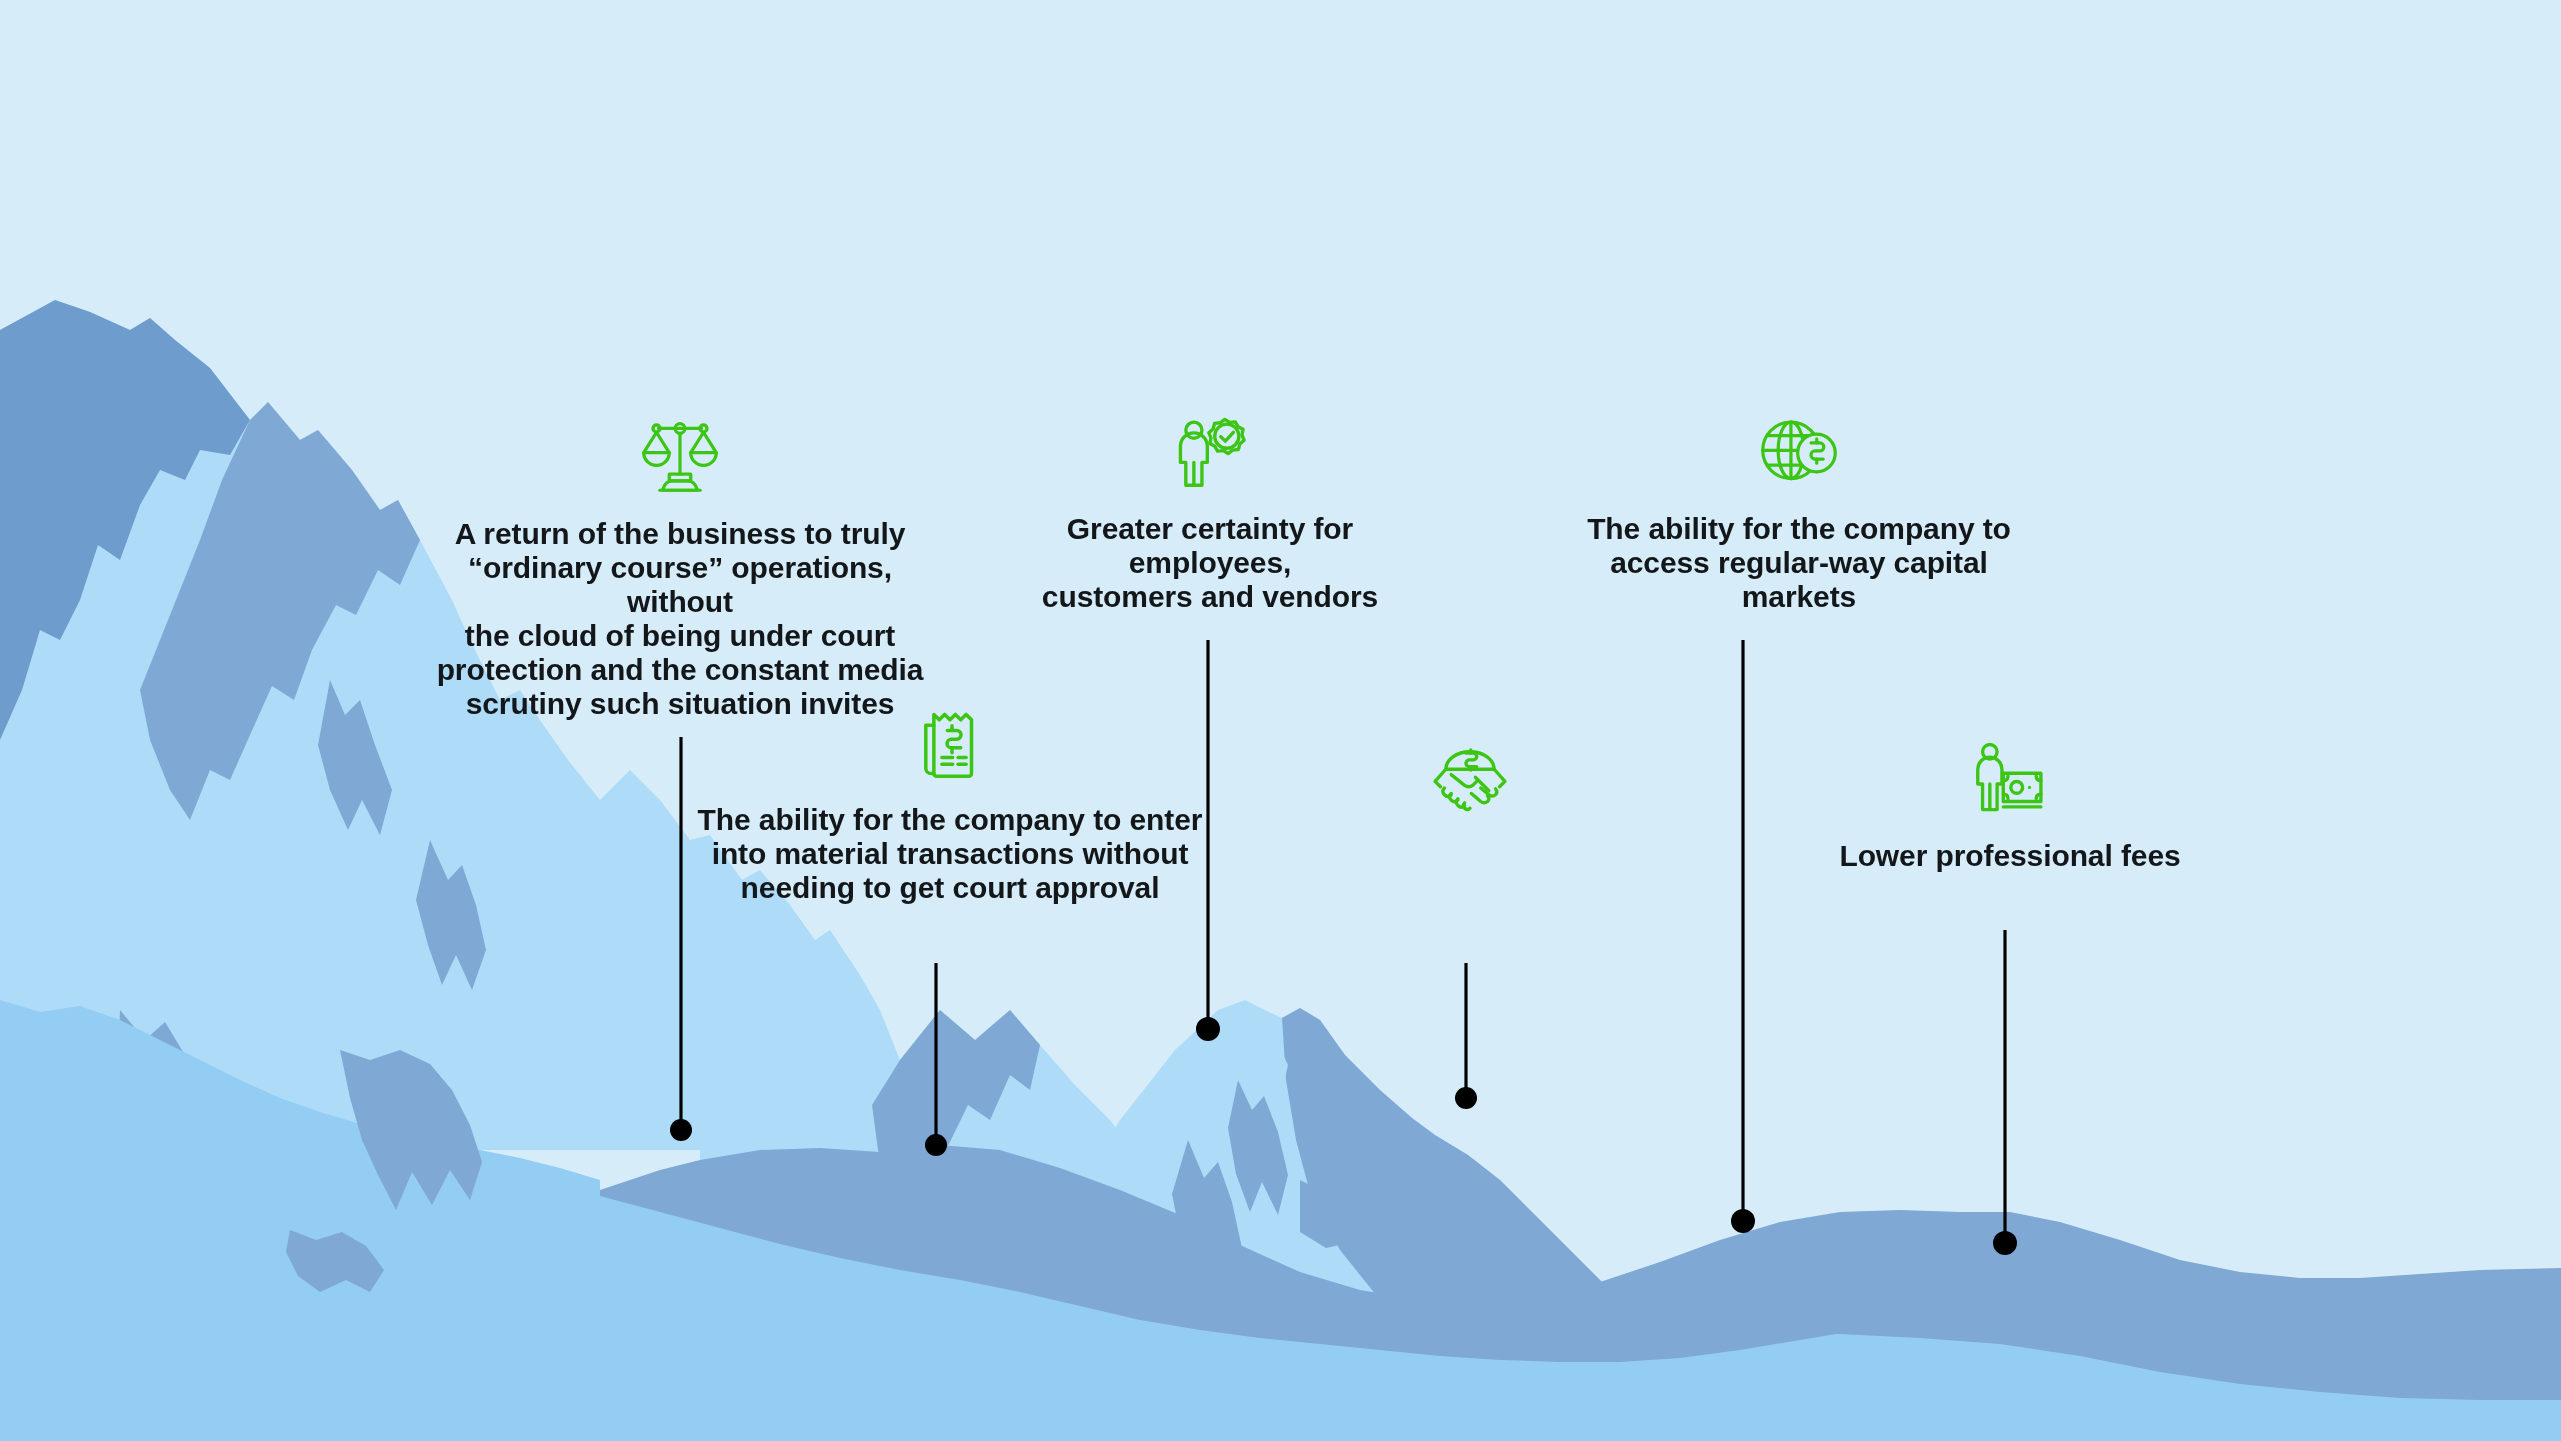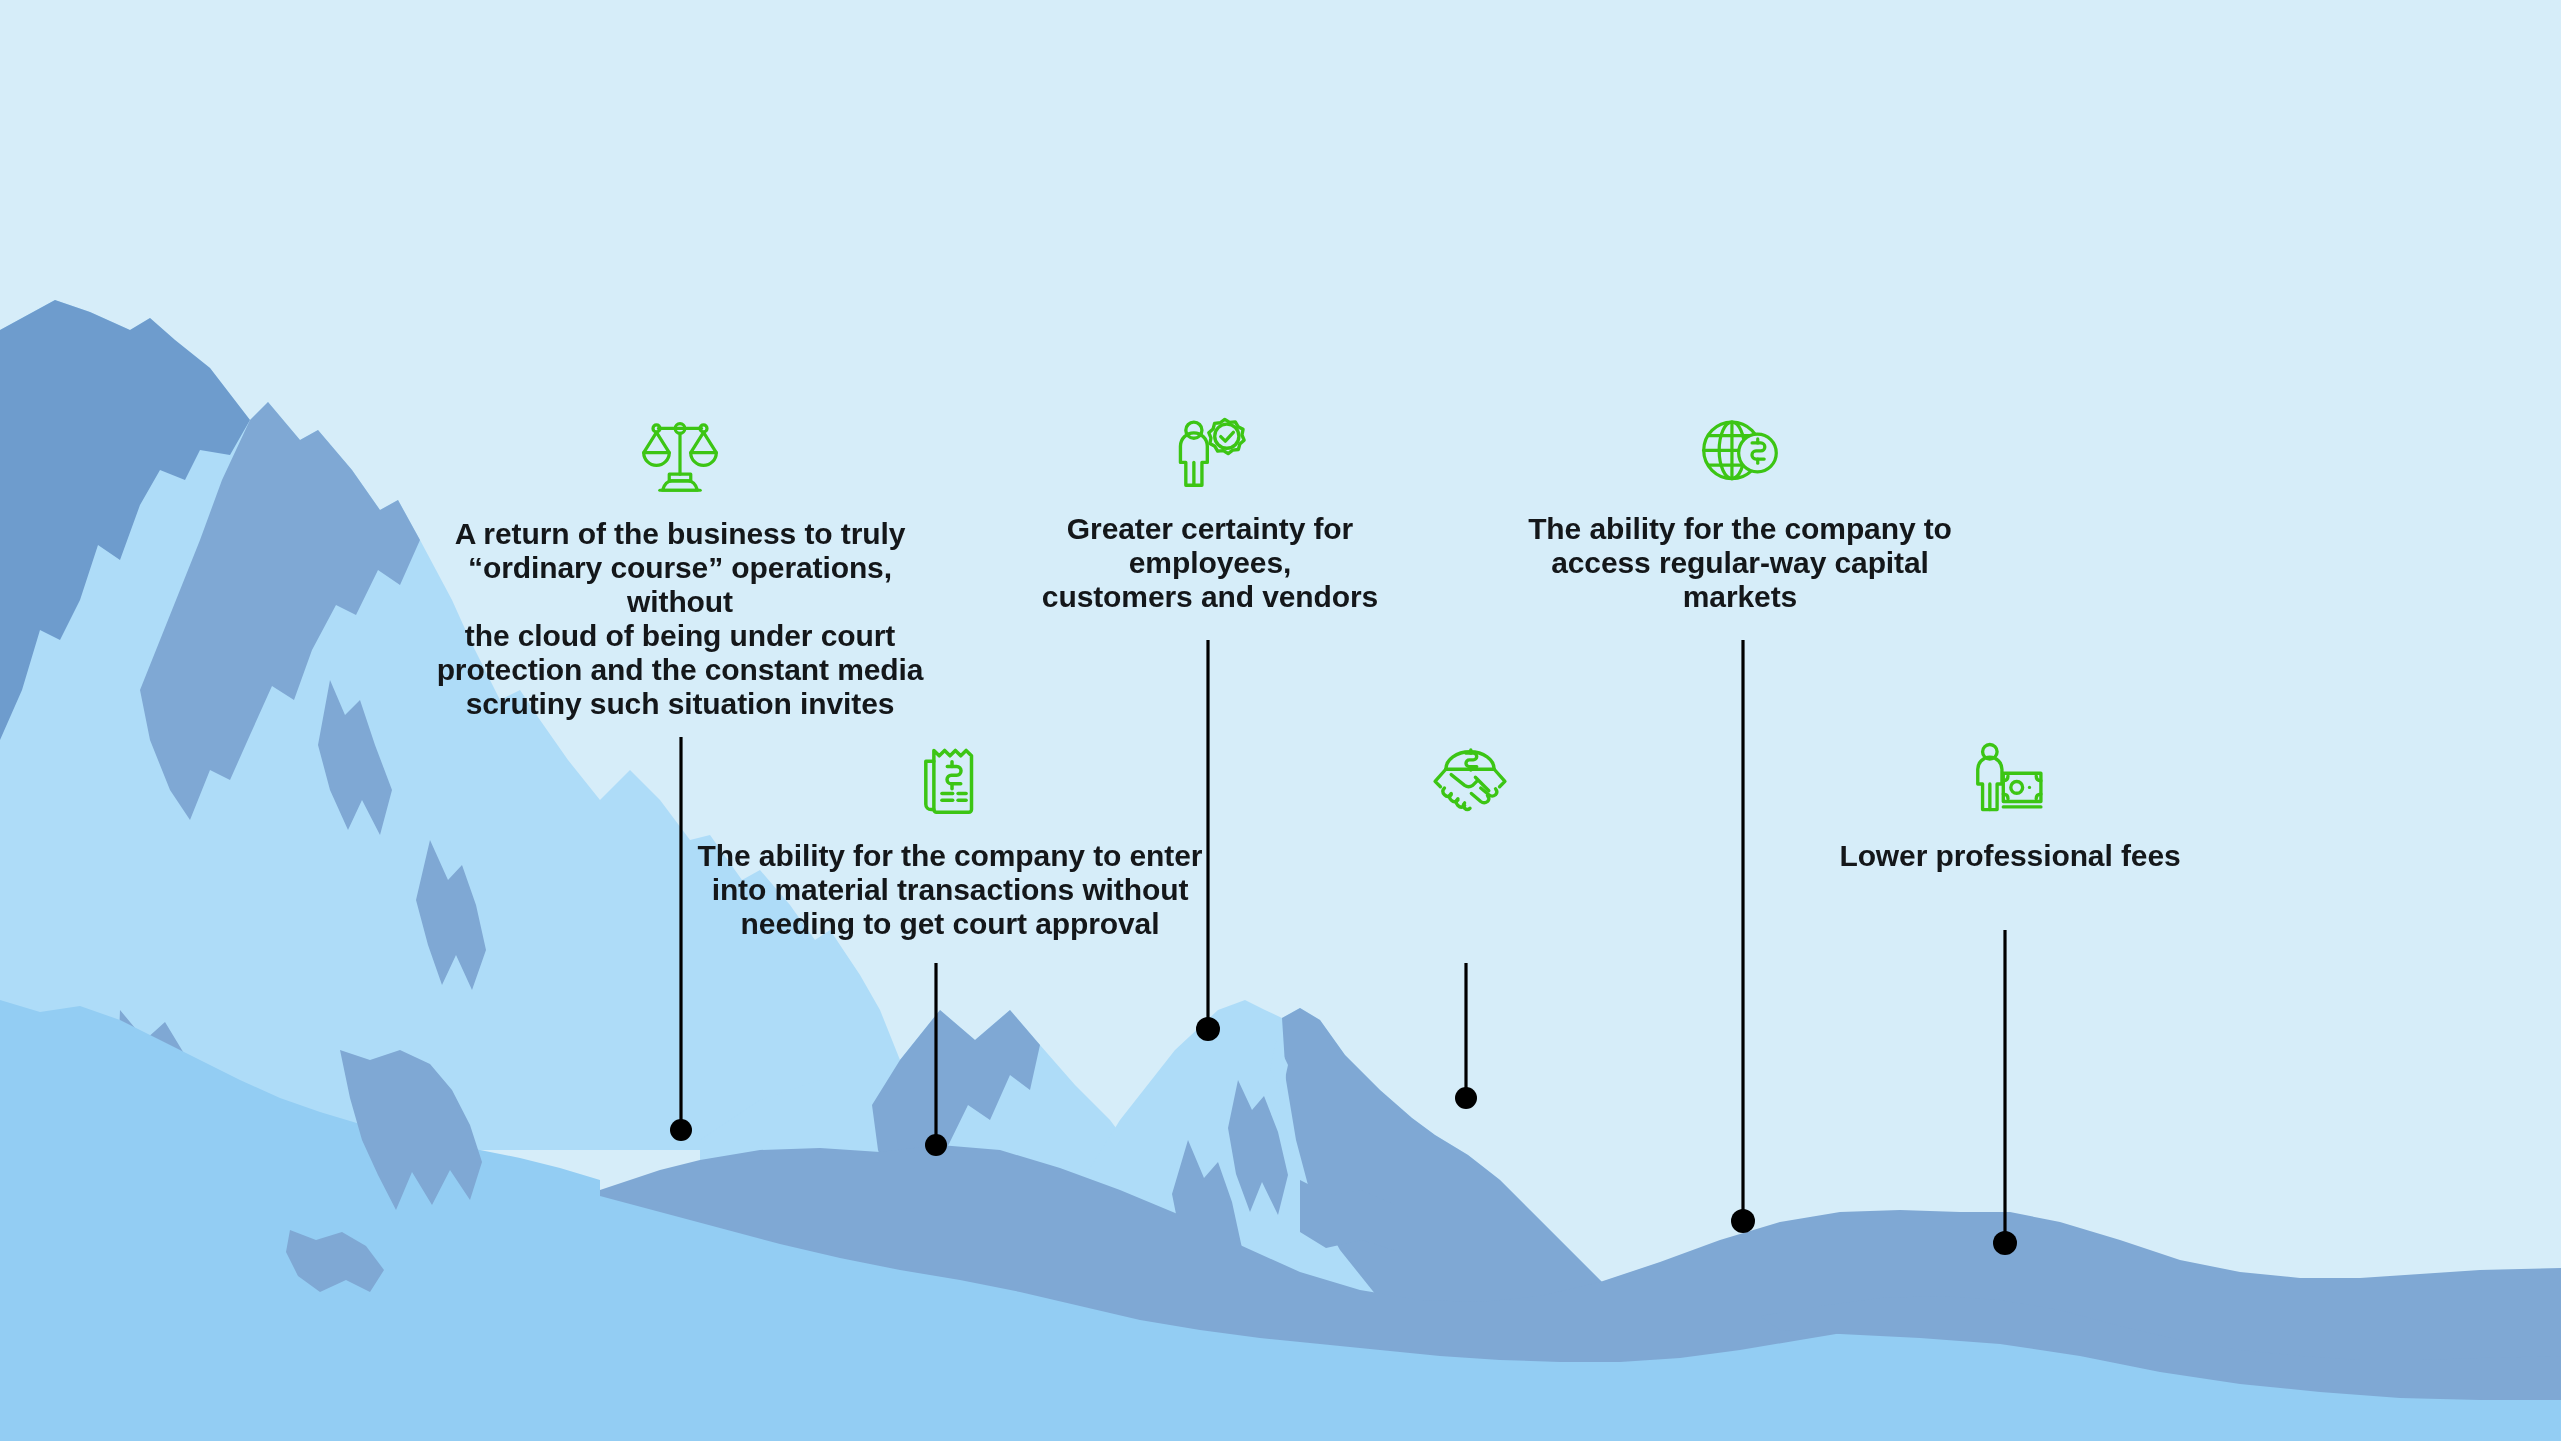--- a/index.html
+++ b/index.html
@@ -203,21 +203,21 @@
         <line x1="17" y1="56" x2="47" y2="56"></line>
       </svg>
     </span>
     <span class="label">A return of the business to truly
 “ordinary course” operations, without
 the cloud of being under court
 protection and the constant media
 scrutiny such situation invites</span>
   </div>
 
-  <div class="callout normal" id="callout-1" style="left: 690px; top: 737px; width: 520px;">
+  <div class="callout normal" id="callout-1" style="left: 690px; top: 701px; width: 520px;">
     <span class="icon-wrap">
       <svg width="86" height="86" viewBox="0 0 64 64" fill="none" stroke="#3cc514" stroke-width="2.6" stroke-linecap="round" stroke-linejoin="round">
         <path d="M20 10 l4 4 l4-4 l4 4 l4-4 l4 4 l4-4 l4 4 v40 a2 2 0 0 1 -2 2 H22 a2 2 0 0 1 -2-2 Z"></path>
         <path d="M20 18 h-6 v32 a4 4 0 0 0 4 4 h2"></path>
         <path d="M30 22 h7 a3.2 3.2 0 0 1 0 6.4 h-4 a3.2 3.2 0 0 0 0 6.4 h7"></path>
         <line x1="33.5" y1="18.5" x2="33.5" y2="22"></line>
         <line x1="33.5" y1="34.8" x2="33.5" y2="38.5"></line>
         <line x1="26" y1="42" x2="34" y2="42"></line>
         <line x1="38" y1="42" x2="44" y2="42"></line>
         <line x1="26" y1="47" x2="34" y2="47"></line>
@@ -262,21 +262,21 @@
         <path d="M13 38 q-2.5 2.5 0 5 q2.5 2.5 5 0"></path>
         <path d="M18 42 q-2.5 2.5 0 5 q2.5 2.5 5 0"></path>
         <path d="M23 46 q-2.5 2.5 0 5 q2.5 2.5 5 0"></path>
         <path d="M28 49 q-2 2 0 4 q2 2 4 0"></path>
         <path d="M33 42 l7 6 q2.5 2 5 0 q2-2 0-4.5"></path>
         <path d="M40 38 l6 5 q2.5 2 5 0 q2-2 0-4.5"></path>
       </svg>
     </span>
   </div>
 
-  <div class="callout normal" id="callout-4" style="left: 1520px; top: 410px; width: 440px;">
+  <div class="callout normal" id="callout-4" style="left: 1579px; top: 410px; width: 440px;">
     <span class="icon-wrap">
       <svg width="86" height="86" viewBox="0 0 64 64" fill="none" stroke="#3cc514" stroke-width="2.4" stroke-linecap="round" stroke-linejoin="round">
         <circle cx="26" cy="30" r="21"></circle>
         <ellipse cx="26" cy="30" rx="9.5" ry="21"></ellipse>
         <line x1="5" y1="30" x2="47" y2="30"></line>
         <line x1="8.5" y1="19" x2="43.5" y2="19"></line>
         <line x1="8.5" y1="41" x2="43.5" y2="41"></line>
         <line x1="26" y1="9" x2="26" y2="51"></line>
         <circle cx="45" cy="32" r="14" fill="#d6edf9"></circle>
         <path d="M41 24.5 h6.5 a3 3 0 0 1 0 6 h-3.6 a3 3 0 0 0 0 6 H50"></path>

